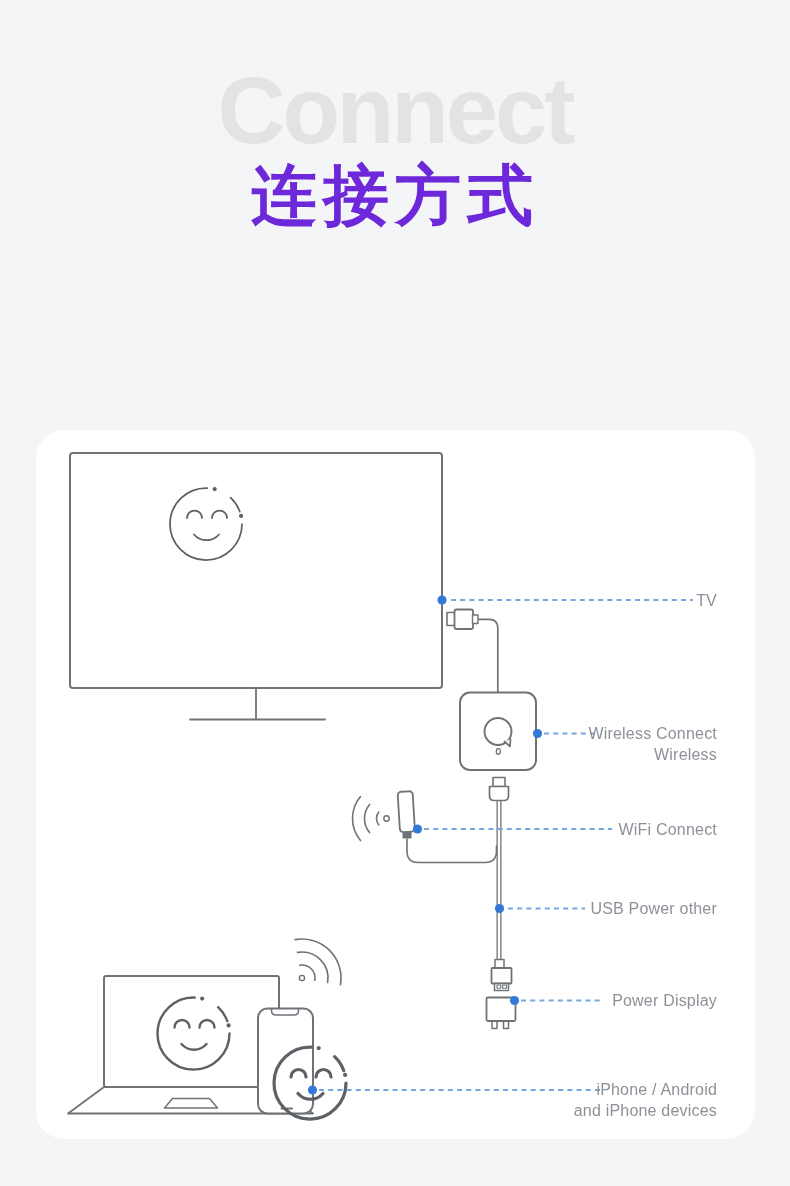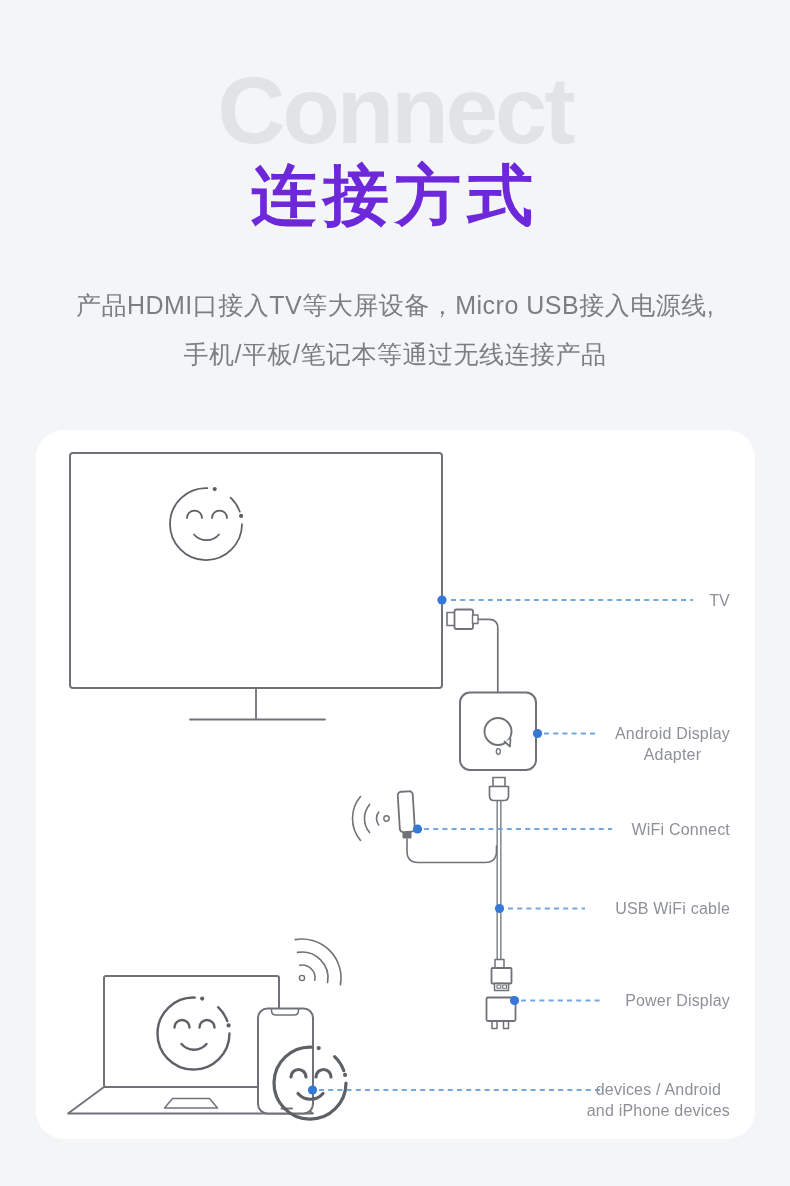--- a/index.html
+++ b/index.html
@@ -20,32 +20,31 @@
   .desc{
     position:absolute;top:281px;left:0;width:100%;text-align:center;
     font-size:25px;line-height:49px;color:#7b7e82;letter-spacing:.5px;
   }
   .card{
     position:absolute;left:36px;top:430px;width:719px;height:709px;
     background:#ffffff;border-radius:28px;
   }
   svg.diagram{position:absolute;left:0;top:0;width:790px;height:1186px;}
   .lbl{
-    position:absolute;right:60px;text-align:center;
+    position:absolute;right:73px;text-align:right;
     font-size:16px;line-height:21px;color:#8d9197;letter-spacing:.2px;white-space:nowrap;
   }
 </style>
 </head>
 <body>
 
 <div class="watermark">Connect</div>
 <div class="title">连接方式</div>
 <div class="desc">
-  <span>产品HDMI口接入TV等大屏设备，Micro USB接入电源线,</span><br>
-  <span>手机/平板/笔记本等通过无线连接产品</span>
+  <br>
 </div>
 
 <div class="card"></div>
 
 <svg class="diagram" viewBox="0 0 790 1186" fill="none" stroke-linecap="round" stroke-linejoin="round">
   <defs>
     <g id="smiley">
       <path d="M51.3 14.1 A36 36 0 1 0 86 50"></path>
       <path d="M74.6 23.7 A36 36 0 0 1 83.8 37.7"></path>
       <circle cx="58.7" cy="15.1" r="2.1" fill="#5d6166" stroke="none"></circle>
@@ -146,22 +145,22 @@
     <circle cx="537.5" cy="733.5" r="4.6"></circle>
     <circle cx="417.5" cy="829" r="4.6"></circle>
     <circle cx="499.5" cy="908.5" r="4.6"></circle>
     <circle cx="514.5" cy="1000.5" r="4.6"></circle>
     <circle cx="312.5" cy="1090" r="4.6"></circle>
   </g>
 </svg>
 
 <div class="lbl" style="top:589.5px">TV</div>
 <div class="lbl" style="top:723px">
-  <span>Android Display</span><br>
-  <span>Adapter</span>
+  <span>Wireless Connect</span><br>
+  <span>Wireless</span>
 </div>
 <div class="lbl" style="top:818.5px">WiFi Connect</div>
-<div class="lbl" style="top:898px">USB WiFi cable</div>
+<div class="lbl" style="top:898px">USB Power other</div>
 <div class="lbl" style="top:990px">Power Display</div>
 <div class="lbl" style="top:1079px">
-  <span>devices / Android</span><br>
+  <span>iPhone / Android</span><br>
   <span>and iPhone devices</span>
 </div>
 
 </body></html>

